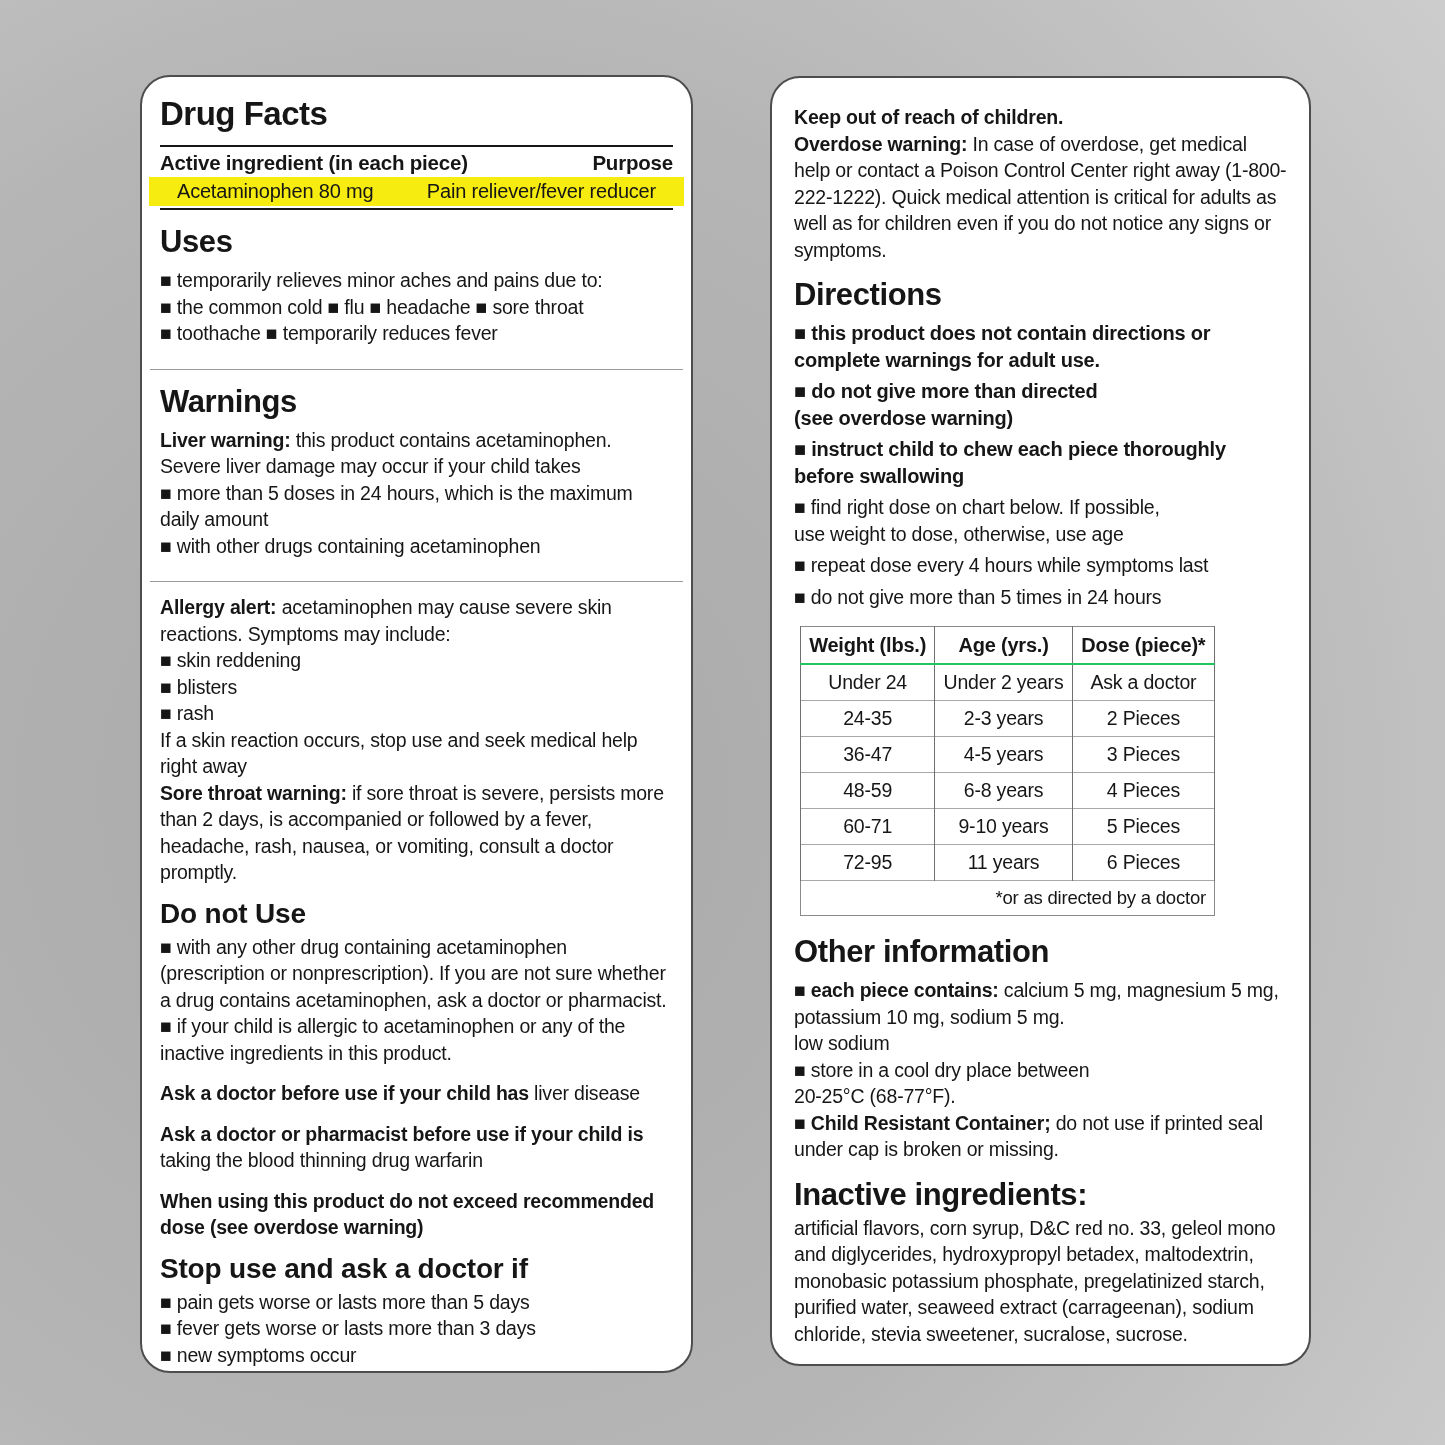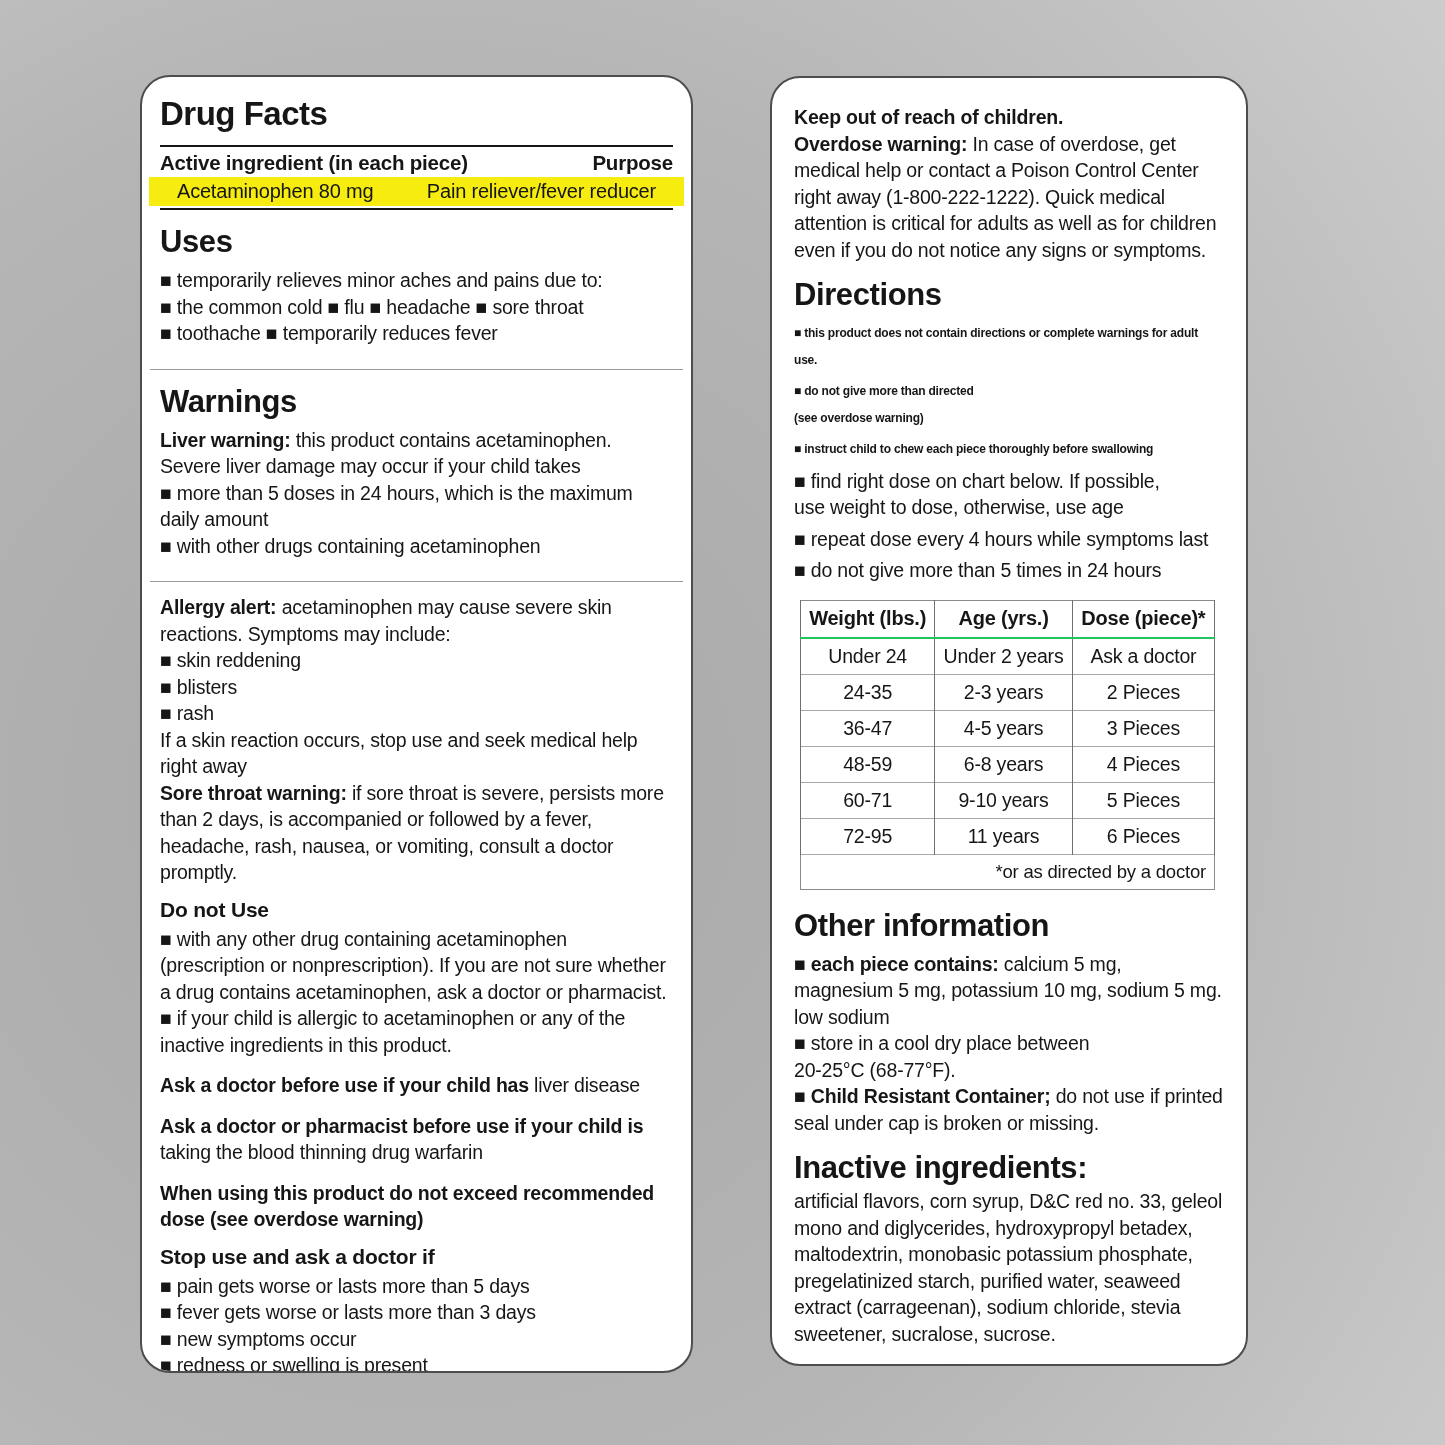--- a/index.html
+++ b/index.html
@@ -7,43 +7,43 @@
     width:1445px;height:1445px;position:relative;overflow:hidden;
     background:radial-gradient(130% 130% at 30% 55%, #a8a8a8 0%, #b5b5b5 38%, #cfcfcf 72%, #e9e9e9 100%);
     font-family:"Liberation Sans","DejaVu Sans",sans-serif;
     color:#161616;letter-spacing:-0.2px;
   }
   .panel{
     position:absolute;background:#ffffff;border:2px solid #4d4d4d;
     border-radius:30px;box-sizing:border-box;overflow:hidden;
   }
   .panel.left{left:140px;top:75px;width:553px;height:1298px;padding:14px 18px 0 18px;}
-  .panel.right{left:770px;top:76px;width:478px;height:1290px;padding:26px 22px 0 22px;}
+  .panel.right{left:770px;top:76px;width:541px;height:1290px;padding:26px 22px 0 22px;}
 
   h1{font-size:33px;margin:4px 0 12px 0;font-weight:bold;letter-spacing:-0.5px;}
   h2{font-size:31px;margin:14px 0 7px 0;font-weight:bold;letter-spacing:-0.4px;}
-  h3{font-size:21px;margin:12px 0 4px 0;font-weight:bold;}
+  h3{font-size:28px;margin:12px 0 4px 0;font-weight:bold;}
   .p{font-size:19.5px;line-height:26.5px;margin:0;}
   .gap{margin-top:0;}
   .gap-lg{margin-top:14px;}
   .bold{font-weight:bold;}
   b{font-weight:bold;}
 
   .rule{border:0;border-top:2.5px solid #161616;margin:2px 0;}
   .divider{border:0;border-top:1.5px solid #9a9a9a;margin:0 -10px;}
   .sp22{height:22px;}
   .sp12{height:12px;}
 
   .hdr-row{display:flex;justify-content:space-between;font-weight:bold;font-size:20.5px;line-height:28px;margin:2px 0 0 0;}
   .hl-row{display:flex;justify-content:space-between;font-size:20px;line-height:27px;
     margin:0 -11px 2px -11px;padding:1px 28px;}
 
   
   .dir-item{font-size:19.5px;line-height:26.5px;margin:0 0 5px 0;}
-  .dir-item.b{font-weight:bold;font-size:12px;}
+  .dir-item.b{font-weight:bold;font-size:20px;}
 
   table.dose{border-collapse:collapse;margin:16px 0 18px 6px;width:415px;
     font-size:19.5px;text-align:center;}
   table.dose th{font-weight:bold;font-size:20px;border-bottom:2px solid #22c55e;height:34px;}
   table.dose th,table.dose td{border-left:1.5px solid #6f6f6f;border-right:1.5px solid #6f6f6f;}
   table.dose td{height:33px;border-top:1px solid #a8a8a8;}
   table.dose{border:1.5px solid #8a8a8a;}
   table.dose td.foot{border-left:0;border-right:0;text-align:right;font-size:18.5px;height:32px;padding-right:8px;border-top:1px solid #a8a8a8;}
 
   .tight h2{margin-bottom:2px;}

